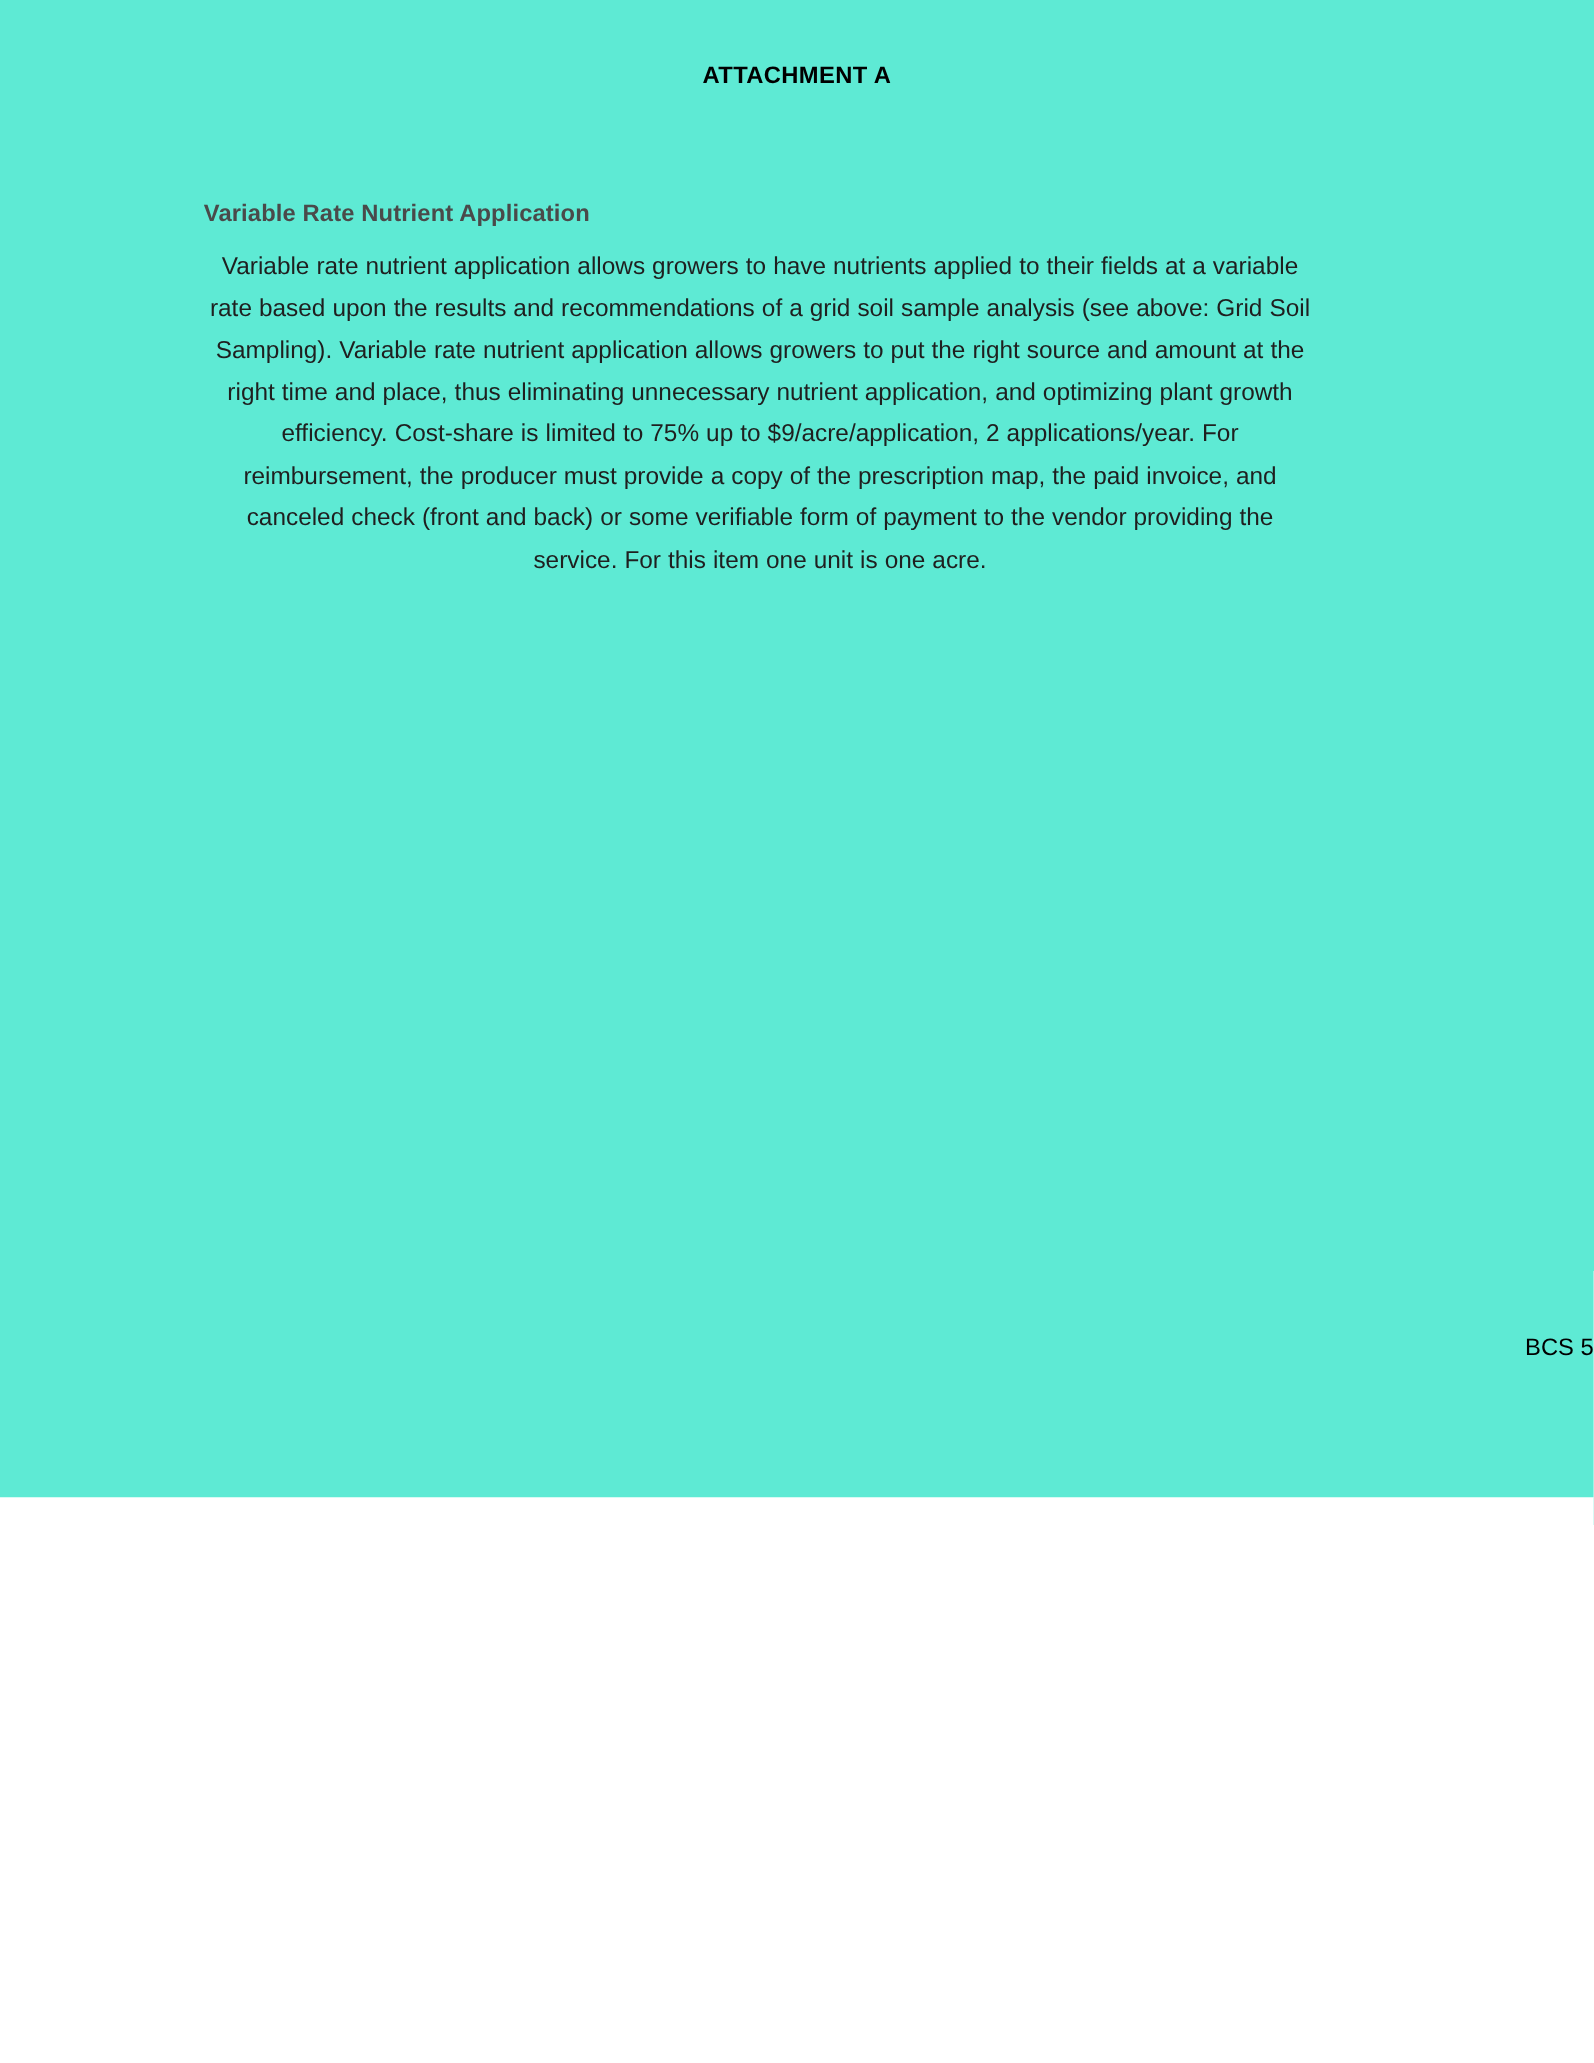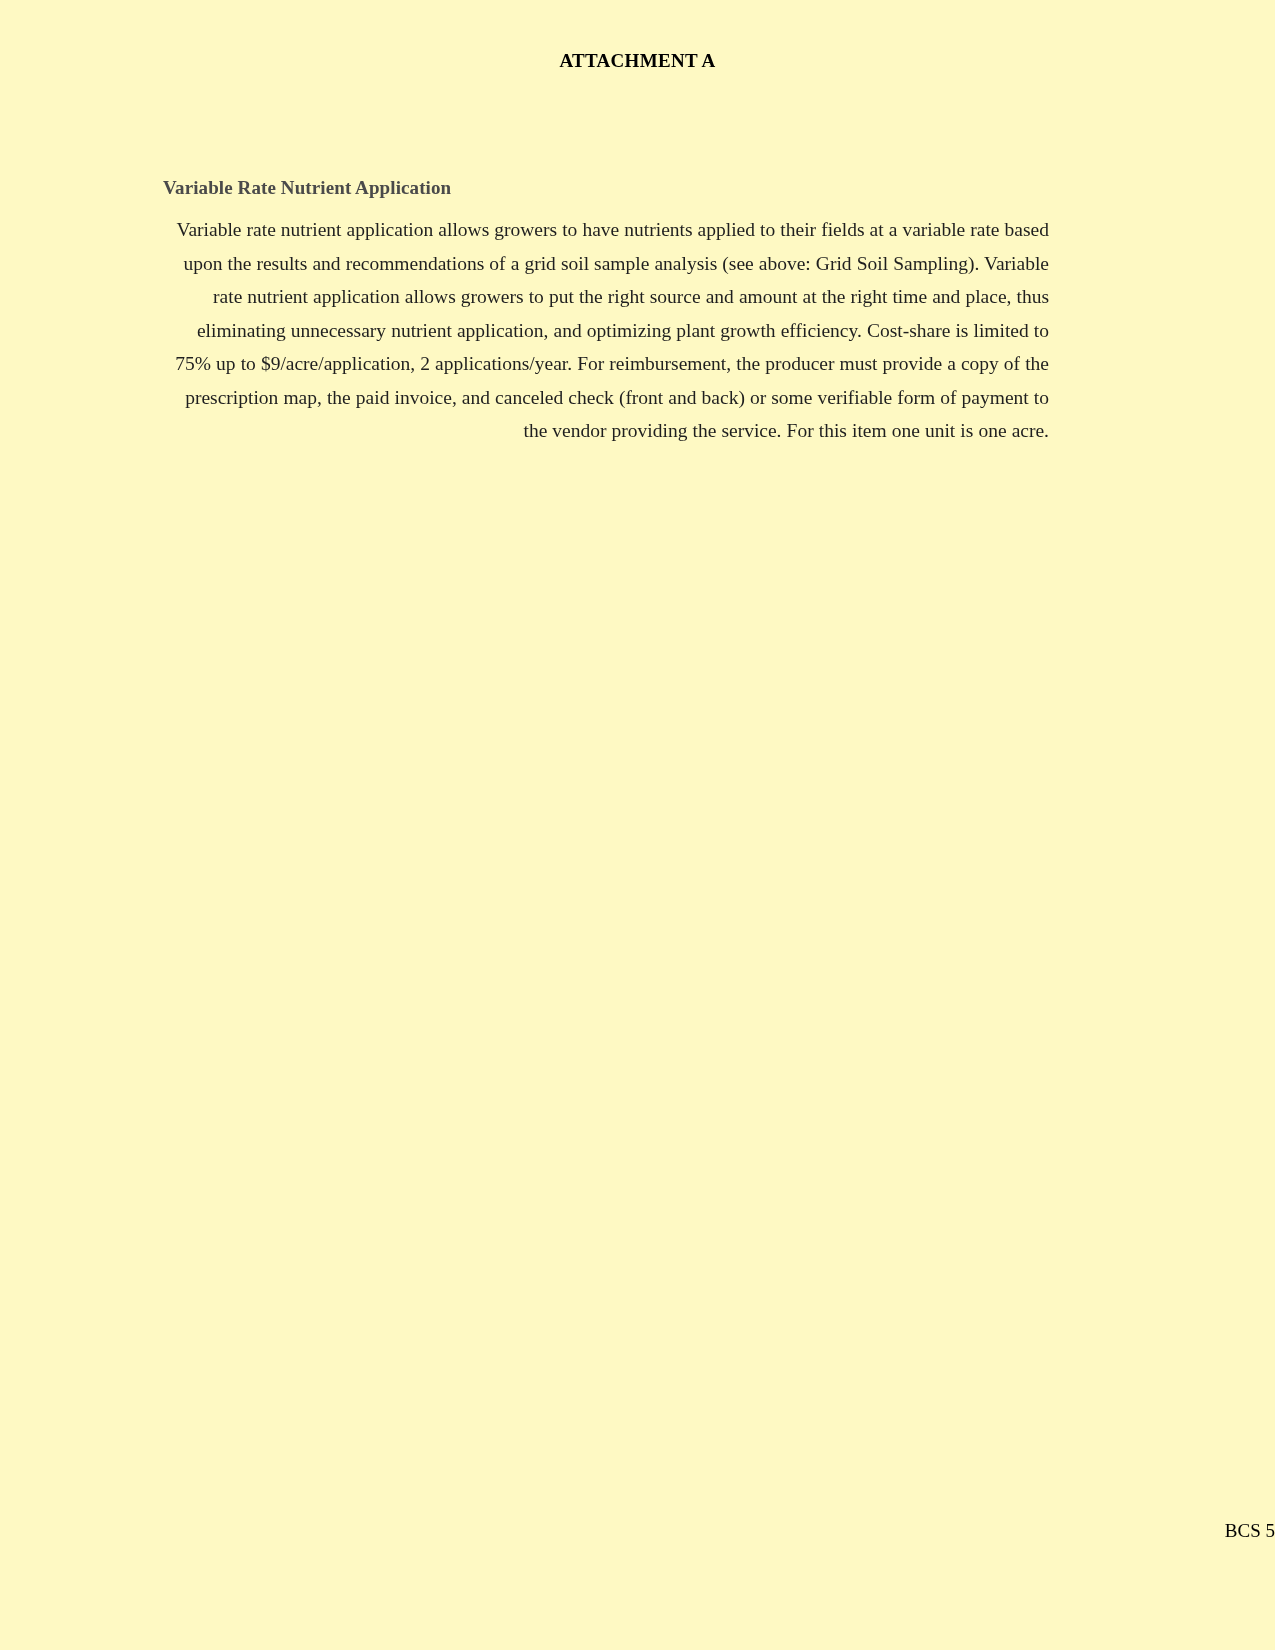--- a/index.html
+++ b/index.html
@@ -3,23 +3,23 @@
 <meta charset="utf-8">
 <style>
   html, body {
     margin: 0;
     padding: 0;
     background: #ffffff;
   }
   .page {
     position: relative;
     width: 1275px;
-    height: 1650px;
-    background: #fef9c3;
-    font-family: Liberation Serif, serif;
+    height: 1198px;
+    background: #5eead4;
+    font-family: Liberation Sans, sans-serif;
     color: #1a1a1a;
     overflow: hidden;
     box-sizing: border-box;
   }
   .doc-header {
     position: absolute;
     top: 50px;
     left: 0;
     width: 100%;
     text-align: center;
@@ -31,29 +31,29 @@
   .content {
     position: absolute;
     top: 160px;
     left: 163px;
     width: 890px;
   }
   .section-heading {
     font-size: 19px;
     font-weight: bold;
     color: #4a4a4a;
-    margin: 17px 0 14px 0;
+    margin: 1px 0 14px 0;
     letter-spacing: 0.1px;
   }
   .body-text {
     font-size: 19.5px;
     line-height: 33.5px;
     color: #1f1f1f;
     margin: 4px;
-    text-align: right;
+    text-align: center;
     word-spacing: 0.2px;
   }
   .doc-footer {
     position: absolute;
     bottom: 108px;
     left: 0;
     width: 100%;
     text-align: right;
     font-size: 19px;
     color: #000000;

